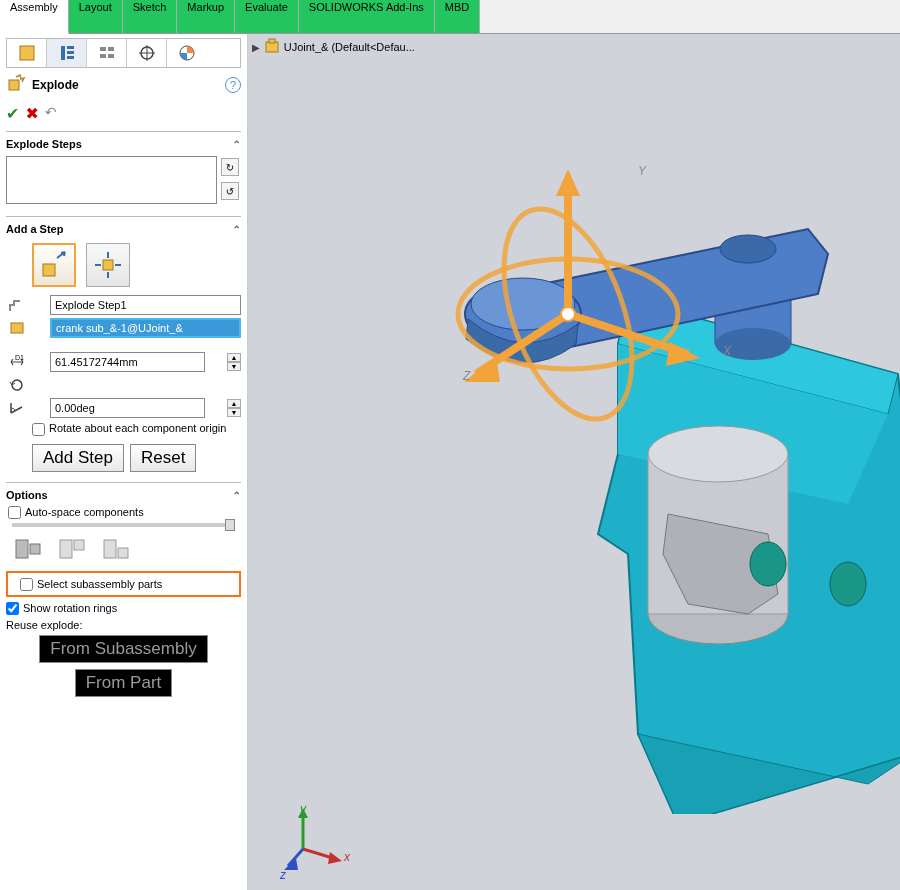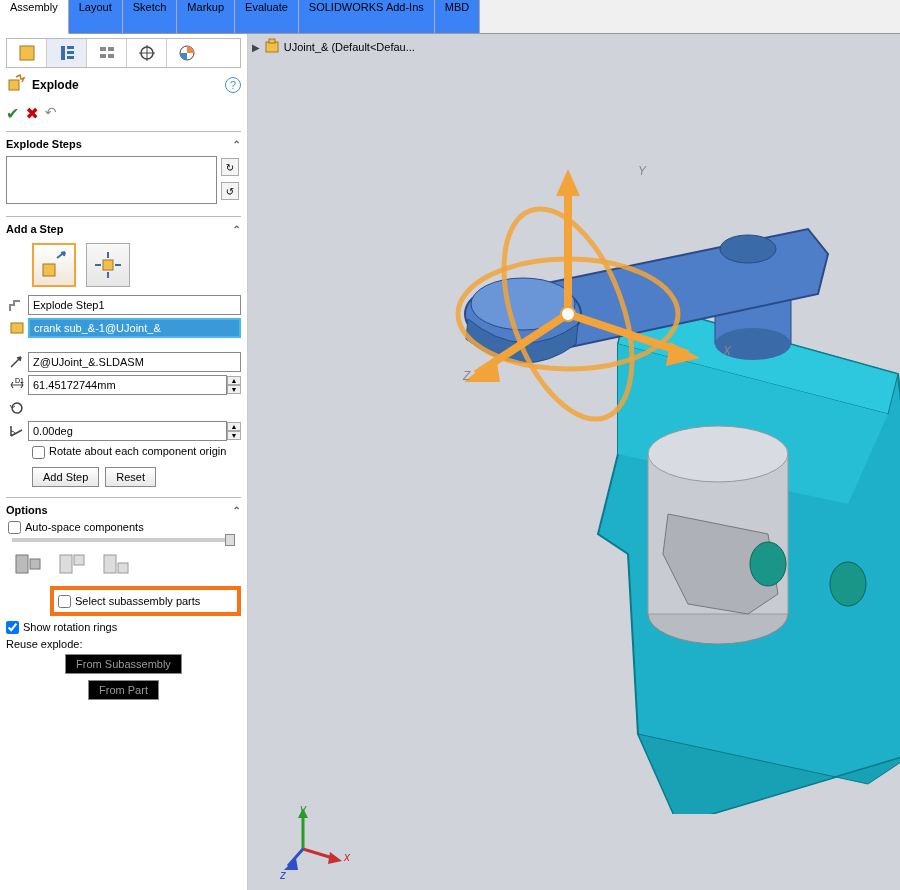--- a/index.html
+++ b/index.html
@@ -1,19 +1,19 @@
 <!DOCTYPE html>
 <html><head>
   <meta charset="utf-8">
   <style>
     * { box-sizing: border-box; margin: 0; padding: 0; font-family: "Segoe UI", Arial, sans-serif; }
     body { width: 900px; height: 890px; background: #fff; overflow: hidden; position: relative; }
 
     .tab-bar { height: 34px; border-bottom: 1px solid #999; display: flex; background: #f0f0f0; }
-    .tab-bar .tab { padding: 1px 10px; font-size: 11px; border-right: 1px solid #aaa; background: #3b82f6; cursor: pointer; white-space: nowrap; }
+    .tab-bar .tab { padding: 1px 10px; font-size: 11px; border-right: 1px solid #aaa; background: #22c55e; cursor: pointer; white-space: nowrap; }
     .tab-bar .tab.active { background: #fff; border-bottom: 1px solid #fff; margin-bottom: -1px; }
 
     .main-area { display: flex; height: 870px; }
     .panel { width: 248px; border-right: 1px solid #ccc; background: #fff; display: flex; flex-direction: column; padding: 4px 6px; font-size: 11px; }
     .viewport { flex: 1; background: #d0d4da; position: relative; }
 
     .icon-strip { display: flex; border: 1px solid #bbb; margin-bottom: 4px; }
     .icon-strip .cell { width: 40px; height: 28px; display: flex; align-items: center; justify-content: center; border-right: 1px solid #ccc; cursor: pointer; }
     .icon-strip .cell:last-child { border-right: none; }
 
@@ -31,39 +31,39 @@
     .section-header .chev { margin-left: auto; color: #666; font-size: 10px; }
 
     .listbox { border: 1px solid #888; height: 48px; margin: 4px 0; background: #fff; position: relative; }
     .listbox-controls { position: absolute; right: -22px; top: 2px; display: flex; flex-direction: column; gap: 6px; }
     .listbox-controls .btn { width: 18px; height: 18px; border: 1px solid #aaa; background: #f4f4f4; cursor: pointer; display:flex; align-items:center; justify-content:center; font-size:10px; }
 
     .step-tools { display: flex; gap: 10px; margin: 6px 0 8px 26px; }
     .tool-btn { width: 44px; height: 44px; border: 1px solid #aaa; background: linear-gradient(#f8f8f8,#e6e6e6); cursor: pointer; display:flex; align-items:center; justify-content:center; }
     .tool-btn.active { border: 2px solid #f2a33a; background: linear-gradient(#fff,#f0e6d8); }
 
-    .input-row { display: flex; align-items: center; gap: 0; margin: 3px 0; }
+    .input-row { display: flex; align-items: center; gap: 22px; margin: 3px 0; }
     .input-row .icon { width: 22px; height: 20px; display: flex; align-items: center; justify-content: center; font-size: 14px; }
     .input-row input { flex: 1; height: 20px; border: 1px solid #888; padding: 0 4px; font-size: 11px; }
     .input-row input.selected { background: #3a9ad9; color: #fff; border: 2px solid #4ab8e8; }
     .spinner { width: 14px; display: flex; flex-direction: column; }
     .spinner .up, .spinner .dn { height: 9px; font-size: 7px; text-align: center; border: 1px solid #aaa; background:#f0f0f0; cursor:pointer; line-height:7px; }
 
     .cb-row { display: flex; align-items: flex-start; gap: 4px; margin: 4px 0 4px 26px; font-size: 11px; }
     .cb-row2 { display: flex; align-items: center; gap: 4px; margin: 2px 0; font-size: 11px; }
     .cb-row input[type=checkbox], .cb-row2 input[type=checkbox] { margin-top: 1px; }
 
     .btn-row { display: flex; gap: 6px; margin: 8px 0 2px 26px; }
-    .push-btn { padding: 3px 10px; border: 1px solid #888; background: linear-gradient(#fff,#e8e8e8); font-size: 11px; cursor: pointer; }
+    .push-btn { padding: 3px 10px; border: 1px solid #888; background: linear-gradient(#fff,#e8e8e8); font-size: 17px; cursor: pointer; }
     .push-btn.disabled { color: #999; background: #000000; text-align: right; }
 
     .layout-icons { display: flex; gap: 10px; margin: 6px 0 8px 6px; }
     .layout-icons .li { width: 34px; height: 28px; border: 1px solid transparent; display:flex; align-items:center; justify-content:center; cursor:pointer; }
 
-    .highlight-box { border: 4px solid #f97316; padding: 2px 4px; margin-left: 44px; }
+    .highlight-box { border: 2px solid #f97316; padding: 2px 12px; }
 
     .breadcrumb { position: absolute; top: 4px; left: 4px; display: flex; align-items: center; font-size: 11px; gap: 4px; }
     .breadcrumb .caret { color: #444; font-size: 10px; }
 
     .slider-track { height: 4px; background: #ccc; margin: 4px 6px 8px 6px; position: relative; }
     .slider-thumb { position: absolute; top: -4px; right: 0; width: 10px; height: 12px; background: #ddd; border: 1px solid #888; }
 
     
     .model { position: absolute; left: 160px; top: 100px; }
     .coord-axes { position: absolute; left: 30px; bottom: 30px; }
@@ -184,28 +184,20 @@
       </div>
       <div class="input-row">
         <span class="icon">
             <svg width="18" height="16">
               <rect x="3" y="3" width="12" height="10" fill="#f2c04a" stroke="#a07820"></rect>
             </svg>
           </span>
         <input class="selected" value="crank sub_&amp;-1@UJoint_&amp;" style="">
       </div>
       <div style="height:8px"></div>
-      <div class="input-row">
-        <span class="icon">
-            <svg width="18" height="16">
-              <path d="M3 13 L13 3 M13 3 L9 4 M13 3 L12 7" fill="none" stroke="#444" stroke-width="1.5"></path>
-            </svg>
-          </span>
-        <input value="Z@UJoint_&amp;.SLDASM" style="">
-      </div>
       <div class="input-row">
         <span class="icon">
             <svg width="18" height="16">
               <path d="M3 8 L15 8 M3 8 L5 5 M3 8 L5 11 M15 8 L13 5 M15 8 L13 11" fill="none" stroke="#444" stroke-width="1.2"></path>
               <text x="7" y="6" font-size="7">D1</text>
             </svg>
           </span>
         <input value="61.45172744mm" style="">
         <div class="spinner">
             <div class="up">▲</div>

